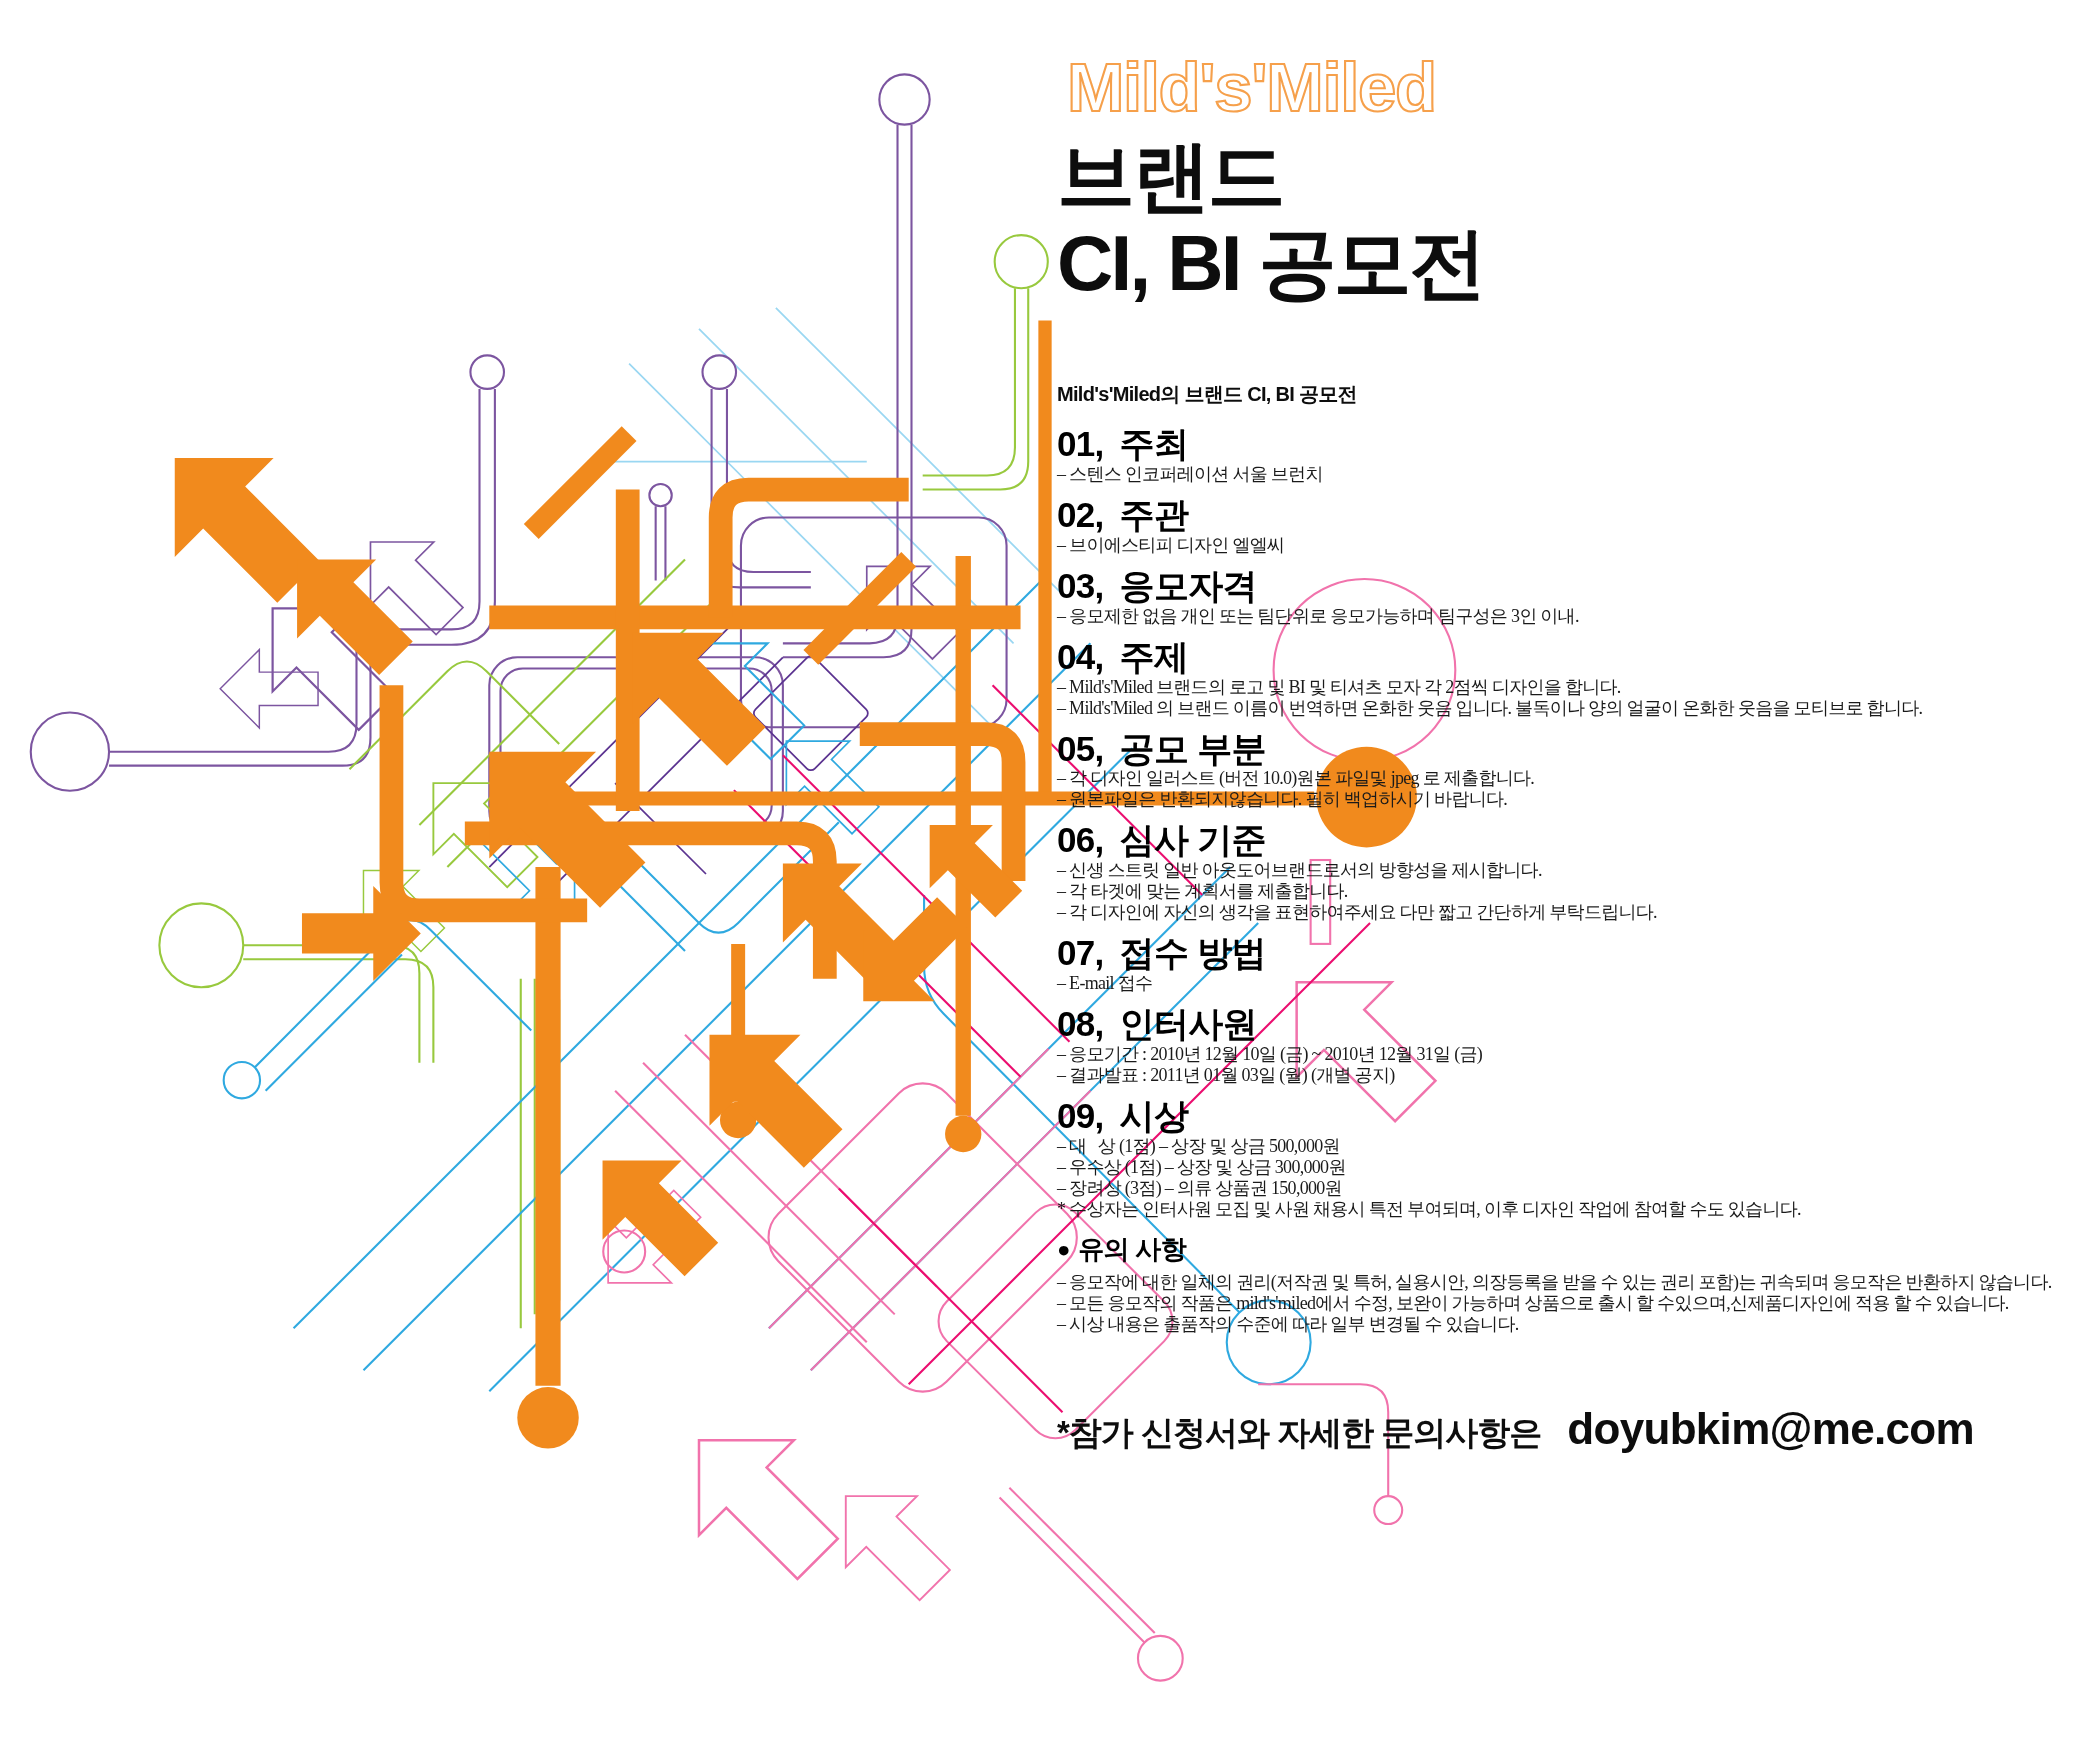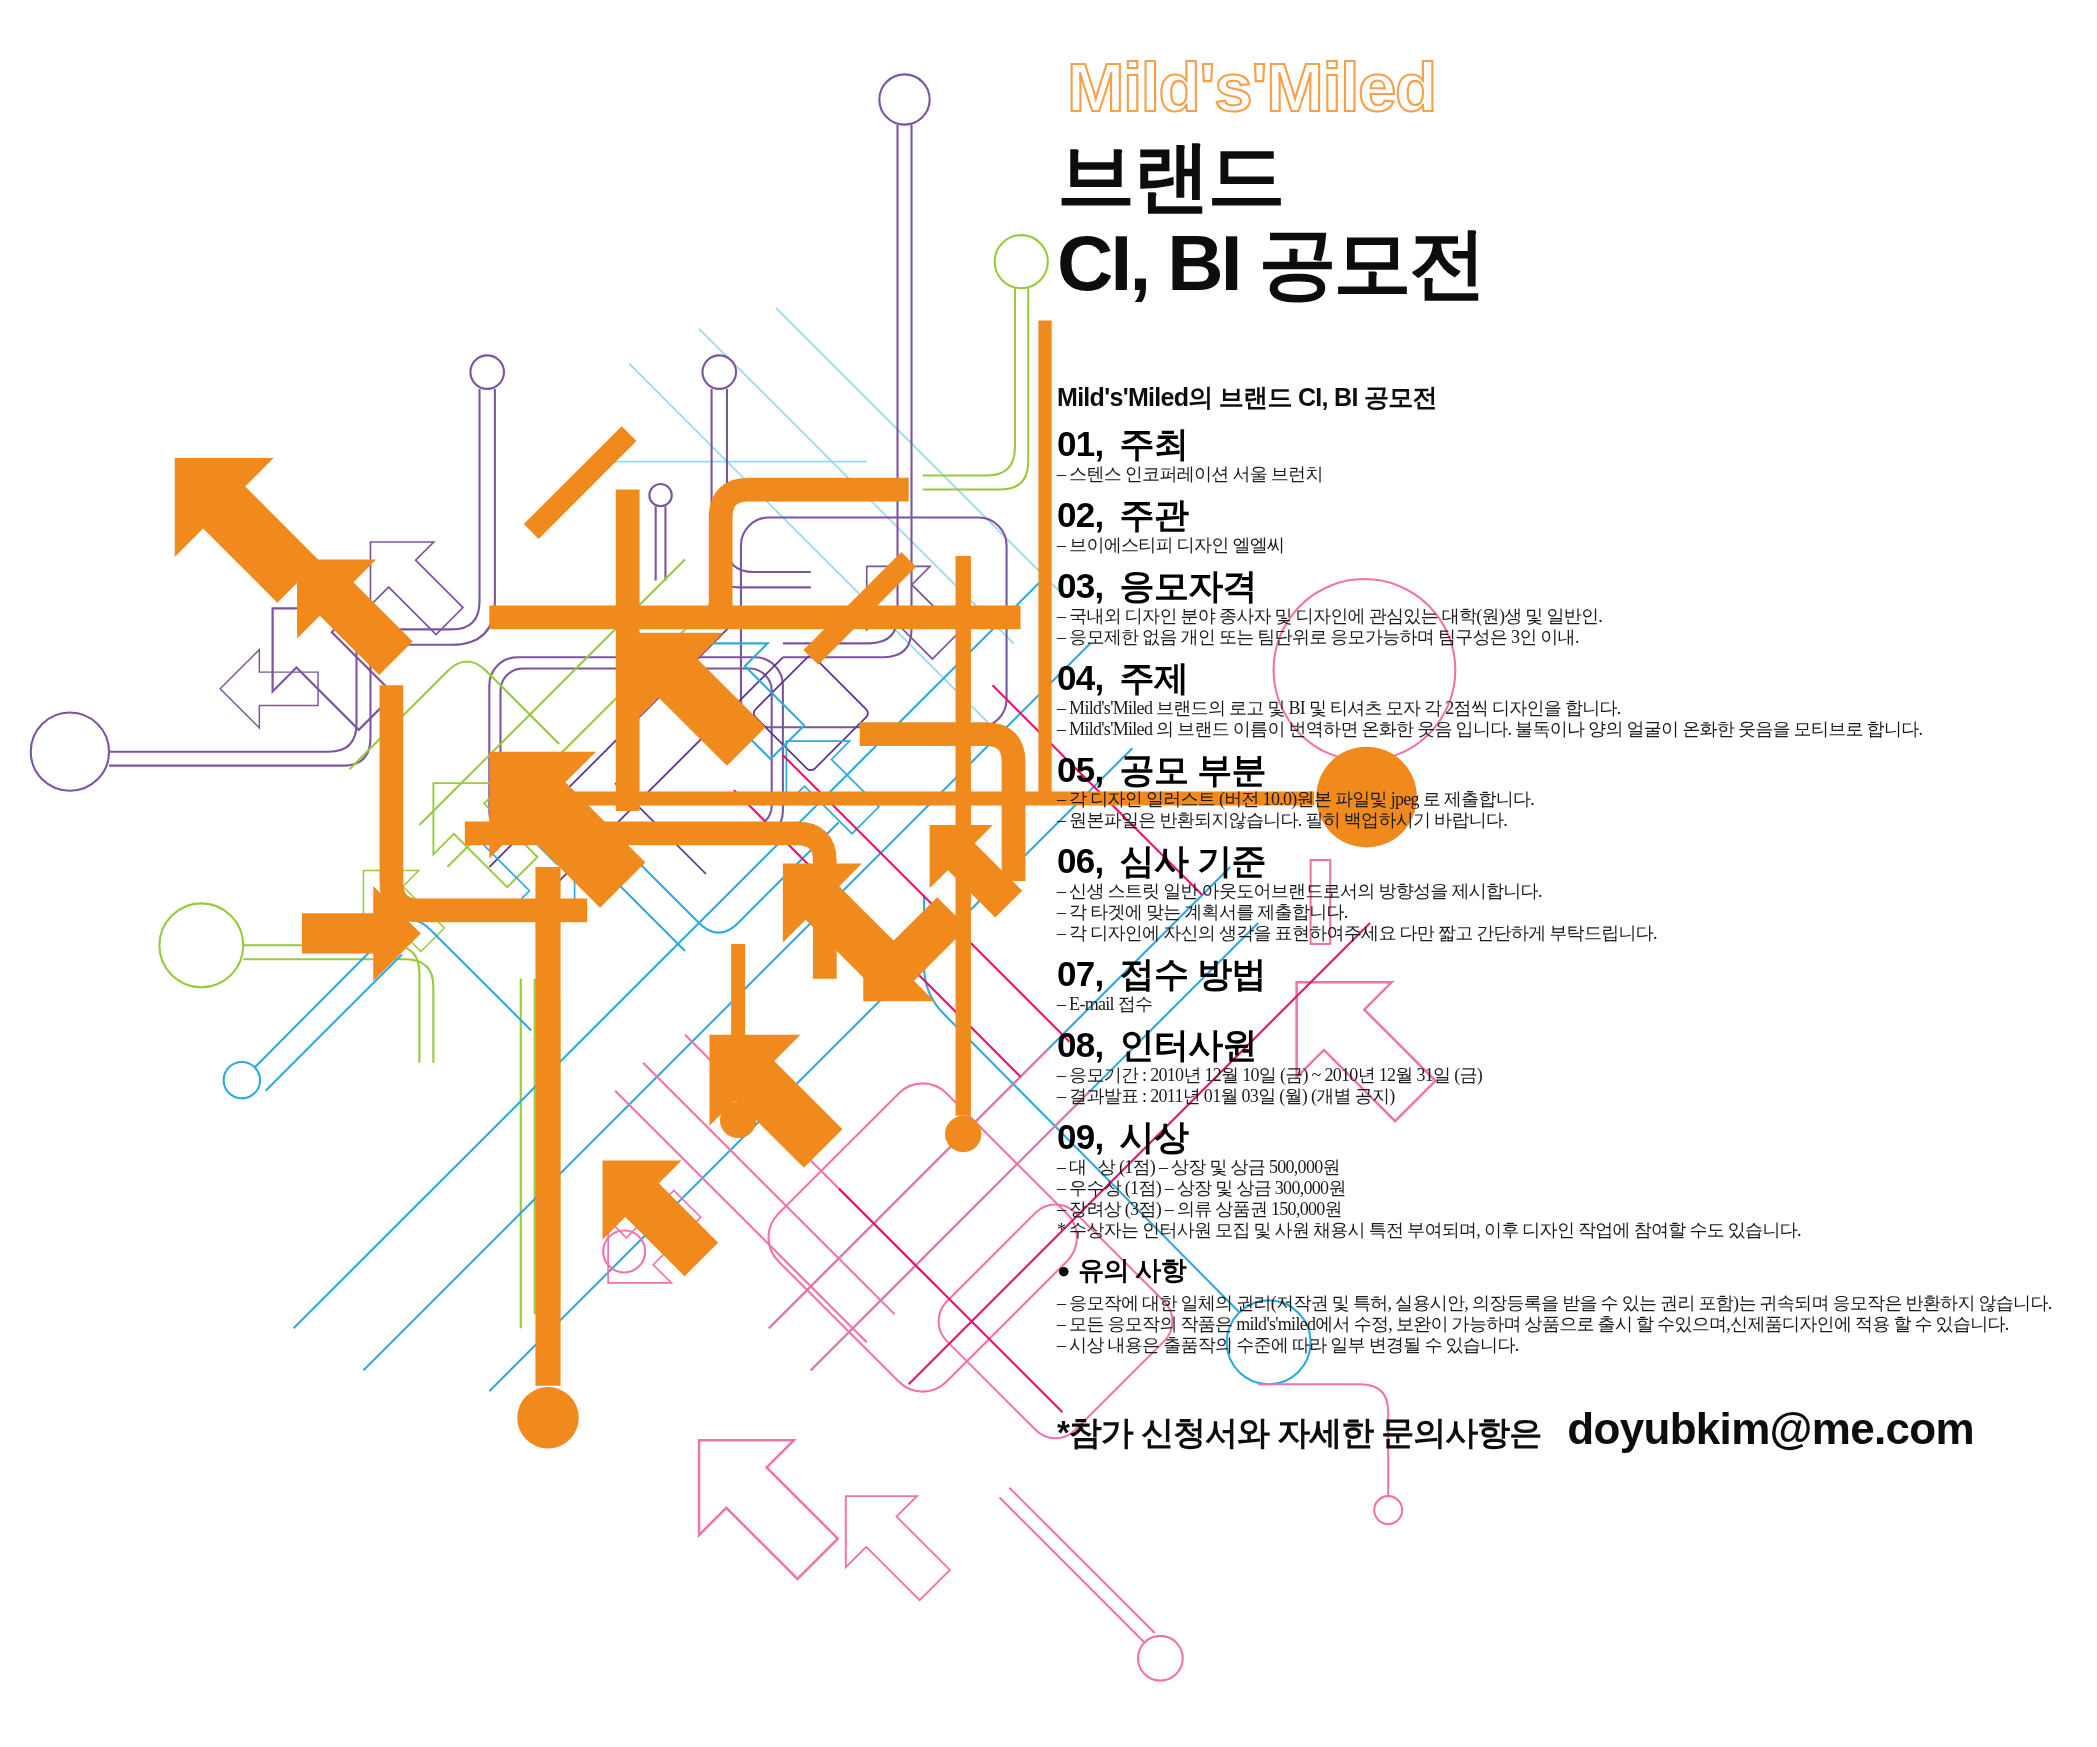--- a/index.html
+++ b/index.html
@@ -6,21 +6,21 @@
   .poster{position:relative;width:2097px;height:1748px;background:#ffffff;overflow:hidden;
           font-family:"Liberation Sans","DejaVu Sans",sans-serif;}
   .art{position:absolute;left:0;top:0;z-index:1;}
   .content{position:absolute;left:1057px;top:0;width:1040px;z-index:2;color:#111;}
   .brand{position:absolute;left:10px;top:53px;font-size:69px;font-weight:bold;letter-spacing:-1.4px;
          color:transparent;-webkit-text-stroke:2.1px #F6A04B;line-height:1;}
   .title{position:absolute;left:0;font-size:78px;font-weight:bold;letter-spacing:-2.8px;
          color:#0d0d0d;line-height:1;}
   .t1{top:137px;}
   .t2{top:224px;}
-  .intro{position:absolute;left:0;top:381px;font-size:25px;font-weight:bold;letter-spacing:-0.7px;color:#0d0d0d;}
+  .intro{position:absolute;left:0;top:381px;font-size:20px;font-weight:bold;letter-spacing:-0.7px;color:#0d0d0d;}
   .flow{position:absolute;left:0;top:428px;width:1040px;}
   .sec{margin:0 0 14px 0;}
   .sec h2{margin:0 0 4.9px 0;font-size:35px;line-height:31px;font-weight:bold;color:#000;letter-spacing:-0.7px;}
   .sec h2 .no{margin-right:7px;}
   .line{margin:0;font-family:"Liberation Serif","DejaVu Serif",serif;font-size:18px;line-height:21px;
         letter-spacing:-0.7px;color:#1a1a1a;white-space:nowrap;}
   .notice{margin-top:9px;}
   .notice h2{margin:0 0 6.3px 0;font-size:26px;line-height:31px;font-weight:bold;color:#000;letter-spacing:-0.7px;}
   .notice .bullet{font-size:22.4px;margin-right:8.4px;vertical-align:1.4px;}
   .footer{position:absolute;left:0;top:1404px;display:flex;align-items:baseline;white-space:nowrap;}
@@ -197,21 +197,20 @@
     <section class="sec">
       <h2><span class="no">02, </span><span>주관</span></h2>
       <div>
               <p class="line">– 브이에스티피 디자인 엘엘씨</p>
             </div>
     </section>
 
     <section class="sec">
       <h2><span class="no">03, </span><span>응모자격</span></h2>
       <div>
-              <p class="line">– 국내외 디자인 분야 종사자 및 디자인에 관심있는 대학(원)생 및 일반인.</p>
               <p class="line">– 응모제한 없음 개인 또는 팀단위로 응모가능하며 팀구성은 3인 이내.</p>
             </div>
     </section>
 
     <section class="sec">
       <h2><span class="no">04, </span><span>주제</span></h2>
       <div>
               <p class="line">– Mild's'Miled 브랜드의 로고 및 BI 및 티셔츠 모자 각 2점씩 디자인을 합니다.</p>
               <p class="line">– Mild's'Miled 의 브랜드 이름이 번역하면 온화한 웃음 입니다. 불독이나 양의 얼굴이 온화한 웃음을 모티브로 합니다.</p>
             </div>

